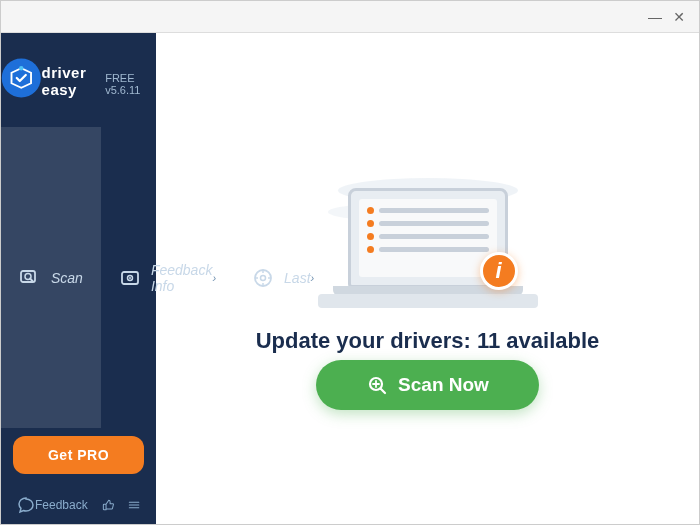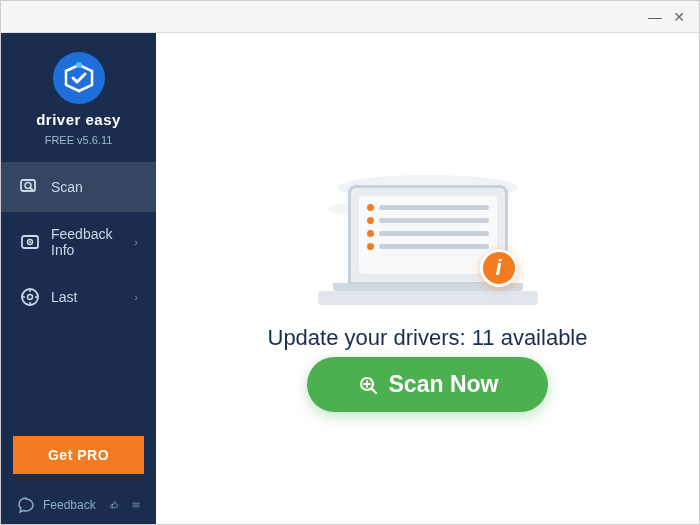--- a/index.html
+++ b/index.html
@@ -54,21 +54,21 @@
     .sidebar {
       width: 155px;
       background: #1a2d4e;
       display: flex;
       flex-direction: column;
       flex-shrink: 0;
     }
     .logo-area {
       padding: 18px 0 16px 0;
       display: flex;
-      flex-direction: column;
+      flex-direction: row;
       align-items: center;
     }
     .logo-icon {
       width: 54px;
       height: 54px;
       margin-bottom: 6px;
     }
     .logo-title {
       color: #fff;
       font-size: 15px;
@@ -76,21 +76,22 @@
       letter-spacing: 0.5px;
     }
     .logo-version {
       color: #a0b8d0;
       font-size: 11px;
       margin-top: 6px;
     }
     .nav-items {
       flex: 1;
       display: flex;
-      flex-direction: column;
+      flex-direction: row;
+      font-style: italic;
     }
     .nav-item {
       display: flex;
       align-items: center;
       padding: 14px 18px;
       cursor: pointer;
       color: #c8d8e8;
       font-size: 14px;
       position: relative;
       transition: background 0.15s;
@@ -107,37 +108,37 @@
       font-size: 11px;
       color: #7090b0;
     }
     .get-pro-btn {
       margin: 8px 12px 12px;
       background: #f47c20;
       color: #fff;
       font-size: 14px;
       font-weight: 700;
       border: none;
-      border-radius: 0;
+      border-radius: 12px;
       padding: 11px 16px;
       cursor: pointer;
       text-align: center;
       letter-spacing: 0.5px;
     }
     .sidebar-bottom {
       display: flex;
       align-items: center;
       justify-content: flex-end;
       padding: 10px 16px;
       gap: 14px;
     }
     .feedback-area {
       display: flex;
       align-items: center;
-      gap: 8px;
+      gap: 0;
       color: #8aaccc;
       font-size: 12px;
       cursor: pointer;
       flex: 1;
     }
     
     .content {
       flex: 1;
       background: #fff;
       display: flex;
@@ -242,38 +243,38 @@
       justify-content: center;
       color: #fff;
       font-size: 22px;
       font-weight: 700;
       font-style: italic;
       border: 3px solid #fff;
       box-shadow: 0 2px 8px rgba(244,124,32,0.4);
     }
     .update-title {
       font-size: 22px;
-      font-weight: 400;
+      font-weight: 700;
       color: #1a2d4e;
       text-align: center;
       margin-bottom: 6px;
     }
     .last-scan {
       font-size: 13px;
       color: #888;
       text-align: center;
       margin-bottom: 26px;
     }
     .scan-now-btn {
       background: #4caf50;
       color: #fff;
       border: none;
       border-radius: 30px;
       padding: 14px 50px;
-      font-size: 23px;
+      font-size: 19px;
       font-weight: 700;
       cursor: pointer;
       display: flex;
       align-items: center;
       gap: 10px;
       box-shadow: 0 4px 14px rgba(76,175,80,0.35);
       transition: background 0.15s;
     }
     
     svg { display: block; }

